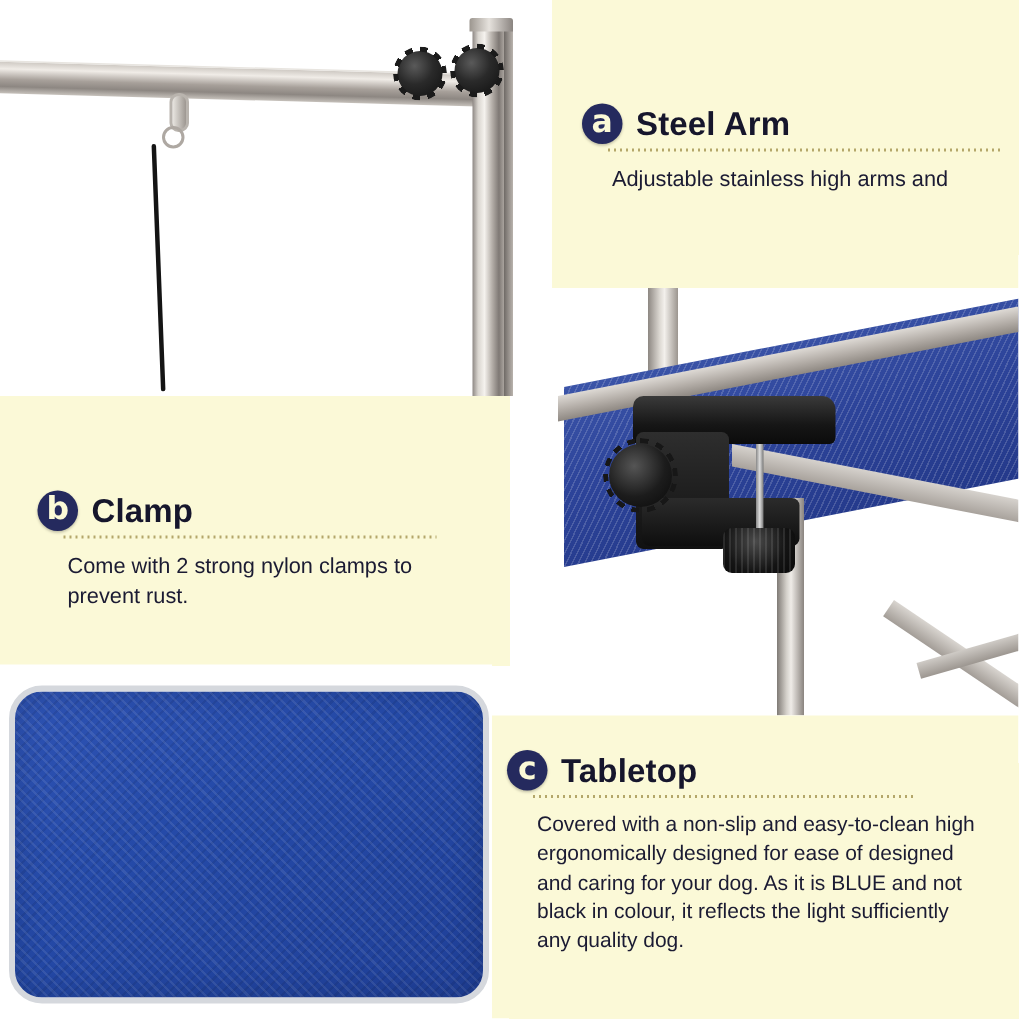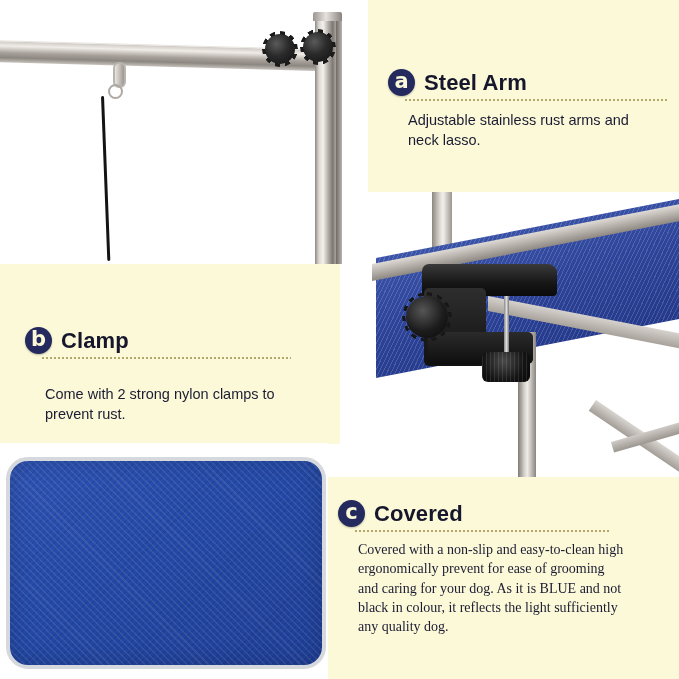--- a/index.html
+++ b/index.html
@@ -302,22 +302,21 @@
   </div>
 
   <div class="panel" id="panel-a"></div>
 
   <div class="head-row" style="left:388px; top:69px;">
     <span class="badge">a</span>
     <span class="head-title">Steel Arm</span>
   </div>
   <div class="dot-rule" style="left:404px; top:99px; width:265px;"></div>
   <div class="body-copy" style="left:408px; top:111px;">
-    <span class="ln">Adjustable stainless rust arms and</span>
-    <span class="ln">neck lasso.</span>
+    <span class="ln">Adjustable stainless high arms and</span>
   </div>
 
   <div id="photo-clamp">
     <div class="t-leg-top"></div>
     <div class="t-top"></div>
     <div class="t-edge"></div>
     <div class="t-edge2"></div>
     <div class="t-leg-front"></div>
     <div class="t-brace"></div>
     <div class="t-brace2"></div>
@@ -329,37 +328,37 @@
     <div class="cl-knob"></div>
   </div>
 
   <div class="panel" id="panel-b"></div>
 
   <div class="head-row" style="left:25px; top:327px;">
     <span class="badge">b</span>
     <span class="head-title">Clamp</span>
   </div>
   <div class="dot-rule" style="left:41px; top:357px; width:250px;"></div>
-  <div class="body-copy" style="left:45px; top:369px;margin-top:16px;">
+  <div class="body-copy" style="left:45px; top:369px;">
     <span class="ln">Come with 2 strong nylon clamps to</span>
     <span class="ln">prevent rust.</span>
   </div>
 
   <div id="photo-mat">
     <div class="mat"></div>
   </div>
 
   <div class="panel" id="panel-c"></div>
 
   <div class="head-row" style="left:338px; top:500px;">
     <span class="badge">c</span>
-    <span class="head-title">Covered</span>
+    <span class="head-title">Tabletop</span>
   </div>
   <div class="dot-rule" style="left:354px; top:530px; width:256px;"></div>
-  <div class="body-copy" style="left:358px; top:540px; font-size:14px; line-height:1.38;font-family:Liberation Serif, serif;">
+  <div class="body-copy" style="left:358px; top:540px; font-size:14px; line-height:1.38;">
     <span class="ln">Covered with a non-slip and easy-to-clean high</span>
-    <span class="ln">ergonomically prevent for ease of grooming</span>
+    <span class="ln">ergonomically designed for ease of designed</span>
     <span class="ln">and caring for your dog. As it is BLUE and not</span>
     <span class="ln">black in colour, it reflects the light sufficiently</span>
     <span class="ln">any quality dog.</span>
   </div>
 
 </div>
 
 </body></html>

